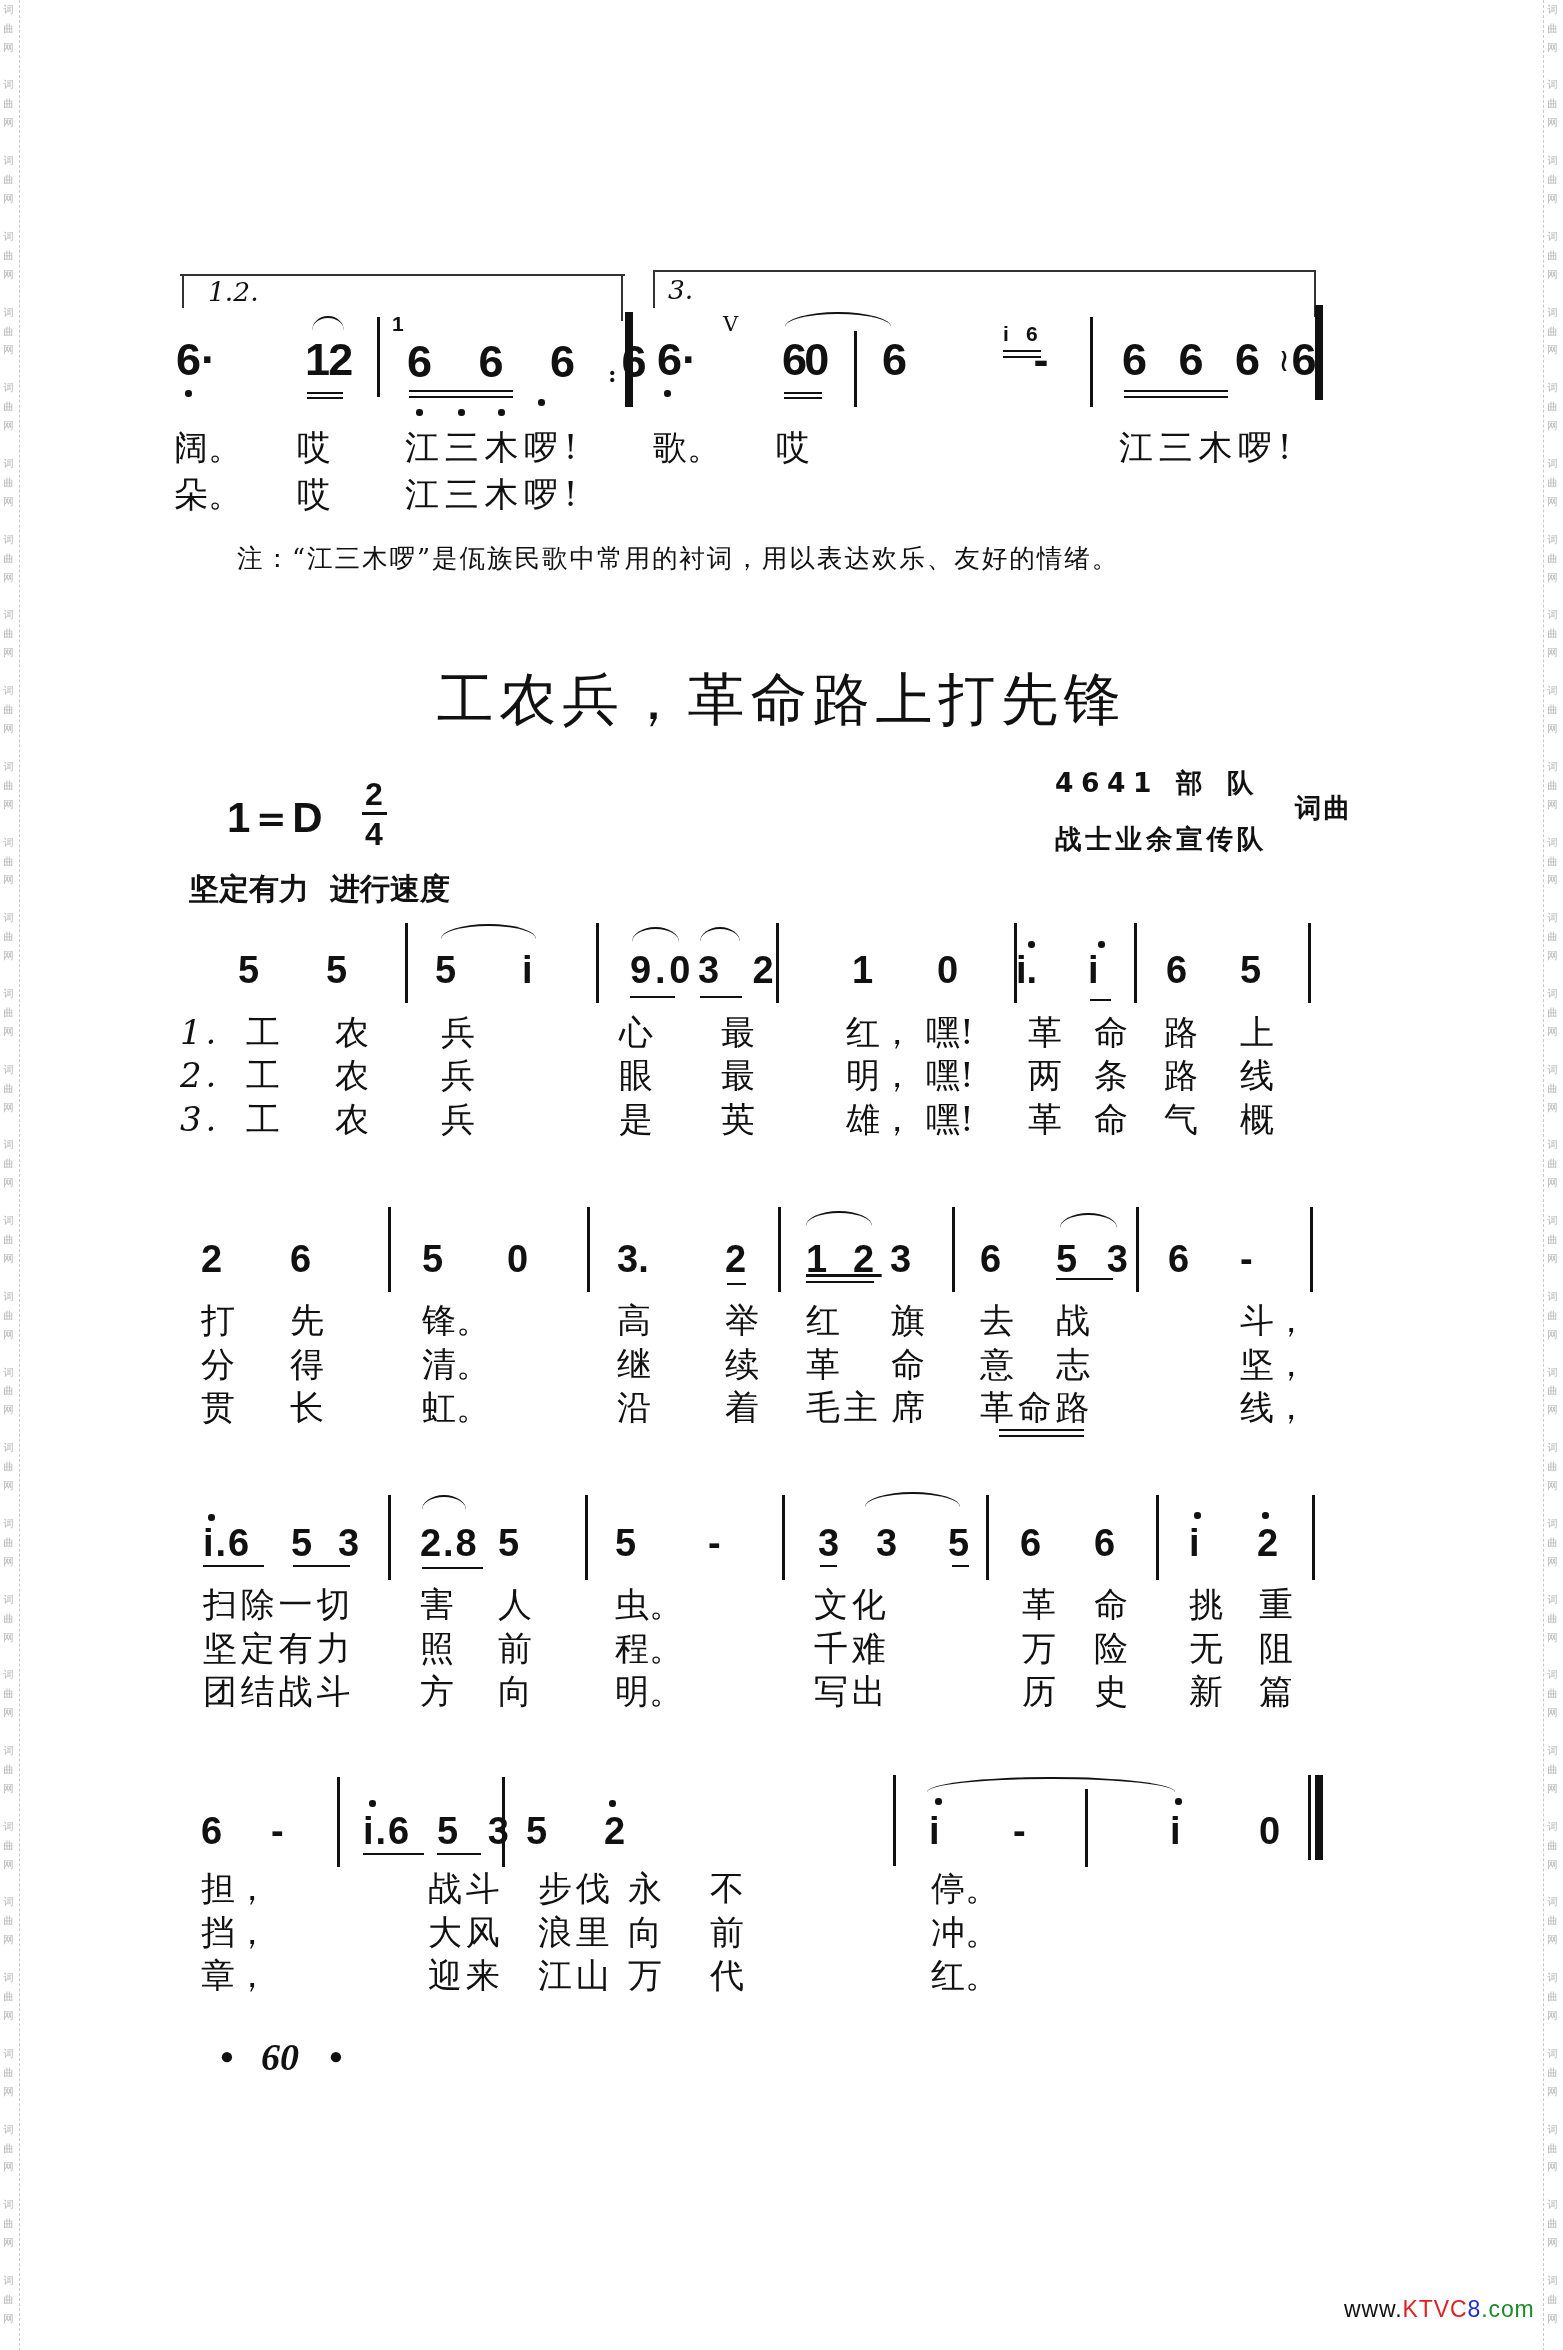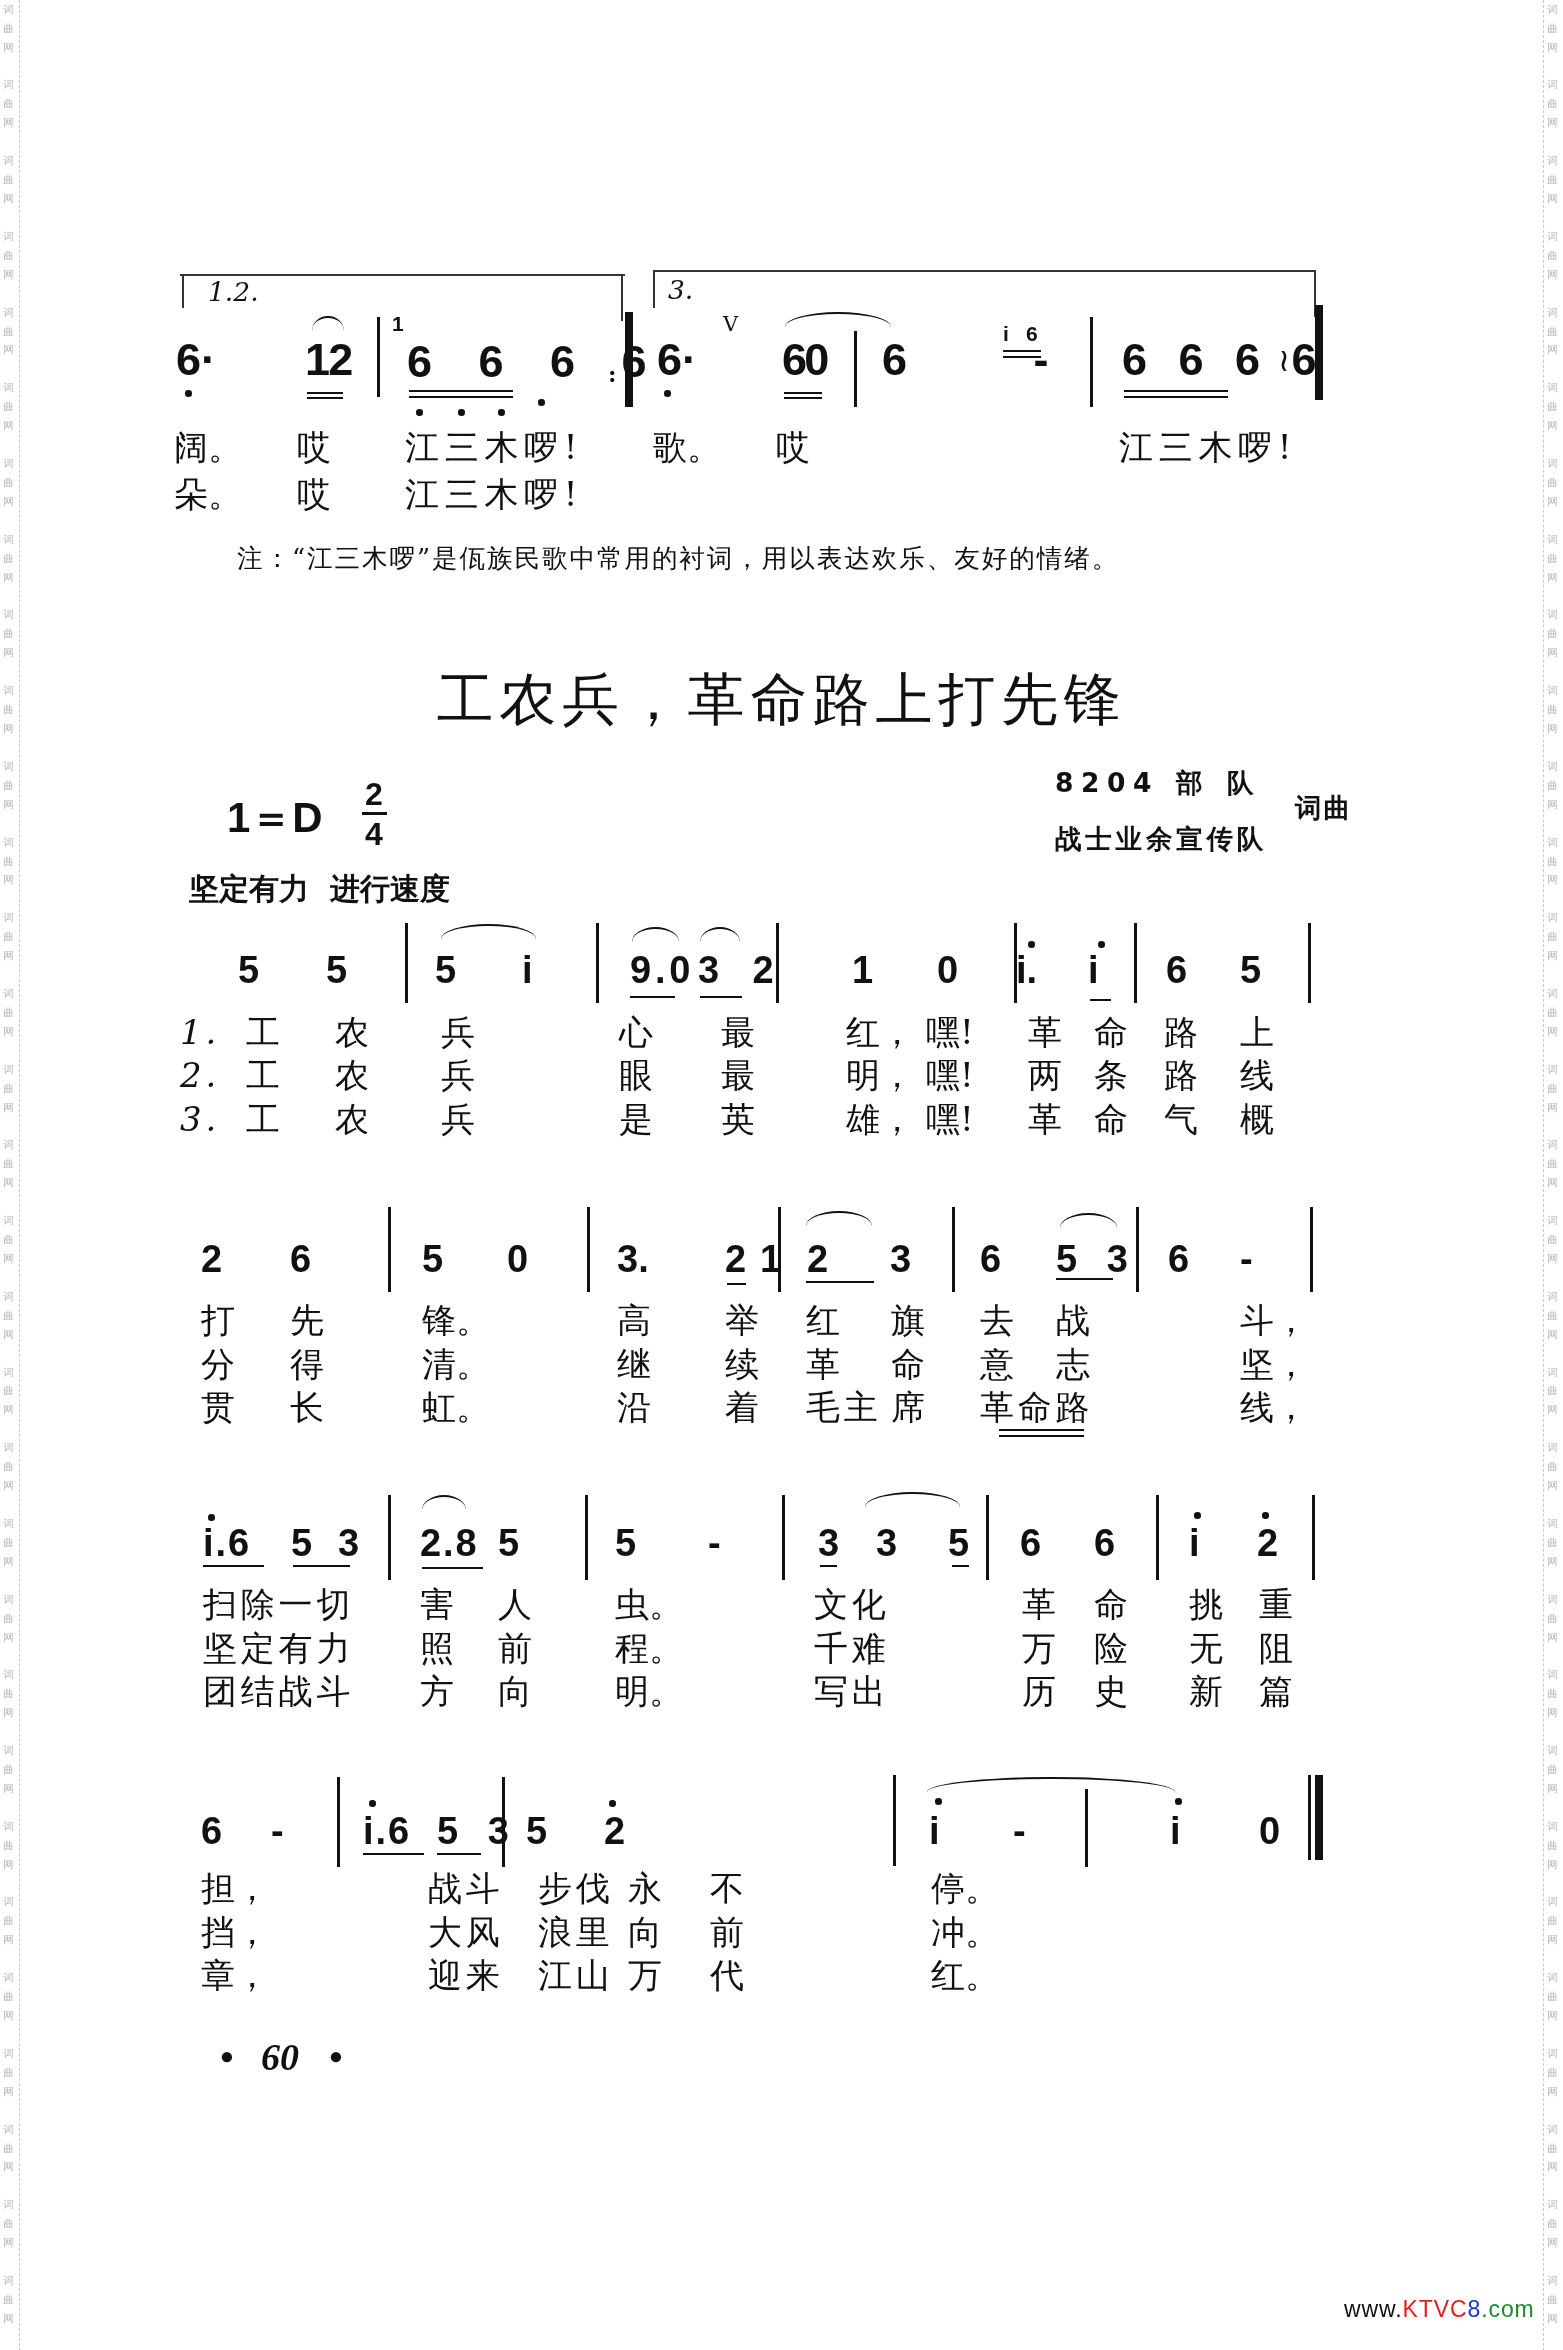--- a/index.html
+++ b/index.html
@@ -285,21 +285,21 @@
   <div class="abs note-text" style="left:237px;top:541px;">注：“江三木啰”是佤族民歌中常用的衬词，用以表达欢乐、友好的情绪。</div>
 </div>
 
 <div class="title">工农兵，革命路上打先锋</div>
 
 <div class="abs key" style="left:227px;top:790px;">1＝D</div>
 <div class="frac" style="left:360px;top:776px;">2</div>
 <div class="ul" style="left:362px;top:812px;width:24.6px;height:2.8px;"></div>
 <div class="frac" style="left:360px;top:816px;">4</div>
 
-<div class="abs credit" style="left:1055px;top:765px;">8204 部 队</div>
+<div class="abs credit" style="left:1055px;top:765px;">4641 部 队</div>
 <div class="abs credit" style="left:1055px;top:821px;letter-spacing:3.8px;">战士业余宣传队</div>
 <div class="abs credit" style="left:1295px;top:790px;letter-spacing:1.9px;">词曲</div>
 
 <div class="abs tempo" style="left:189px;top:869px;white-space:pre;">坚定有力  进行速度</div>
 
 <div>
   <div class="abs num" style="left:238px;top:951px;letter-spacing:49px;">5</div>
   <div class="abs num" style="left:326px;top:951px;">5</div>
   <div class="bar" style="left:405px;top:923px;height:80px;"></div>
   <div class="slur" style="left:441px;top:924px;width:95px;"></div>
@@ -371,21 +371,21 @@
   <div class="abs num" style="left:290px;top:1240px;">6</div>
   <div class="bar" style="left:388px;top:1207px;height:85px;"></div>
   <div class="abs num" style="left:422px;top:1240px;">5</div>
   <div class="abs num" style="left:507px;top:1240px;">0</div>
   <div class="bar" style="left:587px;top:1207px;height:85px;"></div>
   <div class="abs num" style="left:617px;top:1240px;">3.</div>
   <div class="abs num" style="left:725px;top:1240px;">2</div>
   <div class="ul" style="left:727px;top:1283px;width:19px;"></div>
   <div class="bar" style="left:778px;top:1207px;height:85px;"></div>
   <div class="slur" style="left:806px;top:1211px;width:66px;"></div>
-  <div class="abs num" style="left:760px;top:1240px;letter-spacing:7.6px;">1 2</div>
+  <div class="abs num" style="left:806px;top:1240px;letter-spacing:7.6px;text-decoration:underline;">1 2</div>
   <div class="abs num" style="left:890px;top:1240px;">3</div>
   <div class="ul" style="left:806px;top:1281px;width:68px;"></div>
   <div class="bar" style="left:952px;top:1207px;height:85px;"></div>
   <div class="abs num" style="left:980px;top:1240px;">6</div>
   <div class="slur" style="left:1060px;top:1213px;width:57px;"></div>
   <div class="abs num" style="left:1056px;top:1240px;letter-spacing:9.5px;">5 3</div>
   <div class="ul" style="left:1056px;top:1278px;width:57px;"></div>
   <div class="bar" style="left:1136px;top:1207px;height:85px;"></div>
   <div class="abs num" style="left:1168px;top:1240px;">6</div>
   <div class="abs num" style="left:1240px;top:1240px;">-</div>

